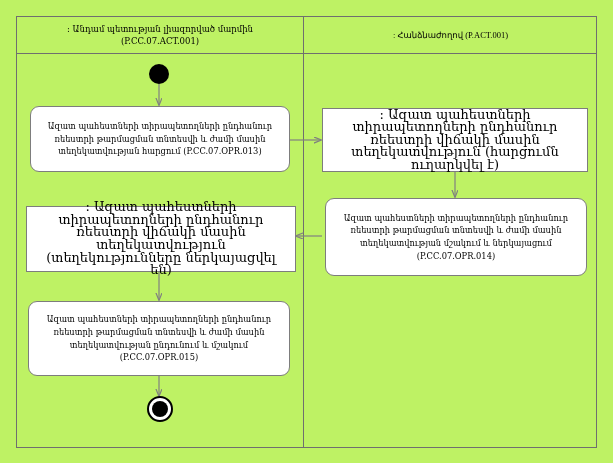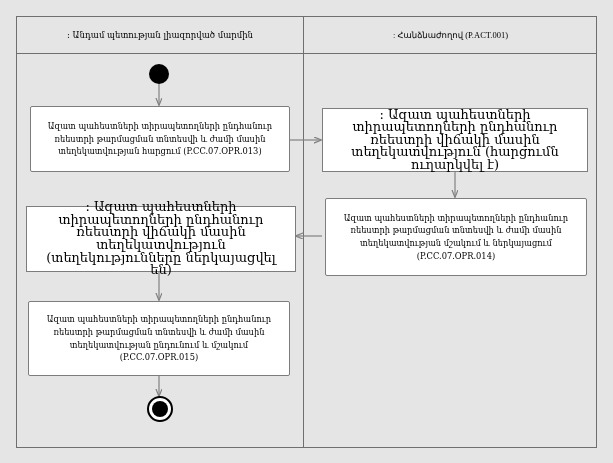--- a/index.html
+++ b/index.html
@@ -1,20 +1,20 @@
 <!DOCTYPE html>
 <html><head>
 <meta charset="utf-8">
 <style>
   html,body{margin:0;padding:0;background:#ffffff;}
   body{font-family:"DejaVu Serif","Liberation Serif",serif;}
   #canvas{
     position:relative;
     width:613px;height:463px;
-    background:#e5e5e5;
+    background:#bef264;
     overflow:hidden;
   }
   
   .lane{
     position:absolute;
     border:1px solid #6f6f6f;
     box-sizing:border-box;
     background:transparent;
   }
   .lane-header{
@@ -31,21 +31,21 @@
   .lane-divider{
     position:absolute;
     width:1px;
     background:#6f6f6f;
   }
   
   .activity{
     position:absolute;
     box-sizing:border-box;
     border:1px solid #7d7d7d;
-    border-radius:2px;
+    border-radius:9px;
     background:#ffffff;
     display:flex;align-items:center;justify-content:center;
     text-align:center;
     font-size:8.3px;
     line-height:12.6px;
     color:#000;
     padding:4px 8px;
   }
   .objectnode{
     position:absolute;
@@ -95,20 +95,21 @@
 
 <div id="canvas">
 
   <div class="lane" style="left:16px;top:16px;width:581px;height:432px;"></div>
 
   <div class="lane-divider" style="left:303px;top:16px;height:432px;"></div>
 
   <div class="lane-header" style="left:16px;top:16px;width:288px;height:38px;">
     <div>
       <div>: Անդամ պետության լիազորված մարմին</div>
+      <div>(P.CC.07.ACT.001)</div>
     </div>
   </div>
 
   <div class="lane-header" style="left:304px;top:16px;width:293px;height:38px;font-family:Liberation Serif, serif;">
     <div>
       <div>: Հանձնաժողով (P.ACT.001)</div>
     </div>
   </div>
 
   <svg class="edges">

